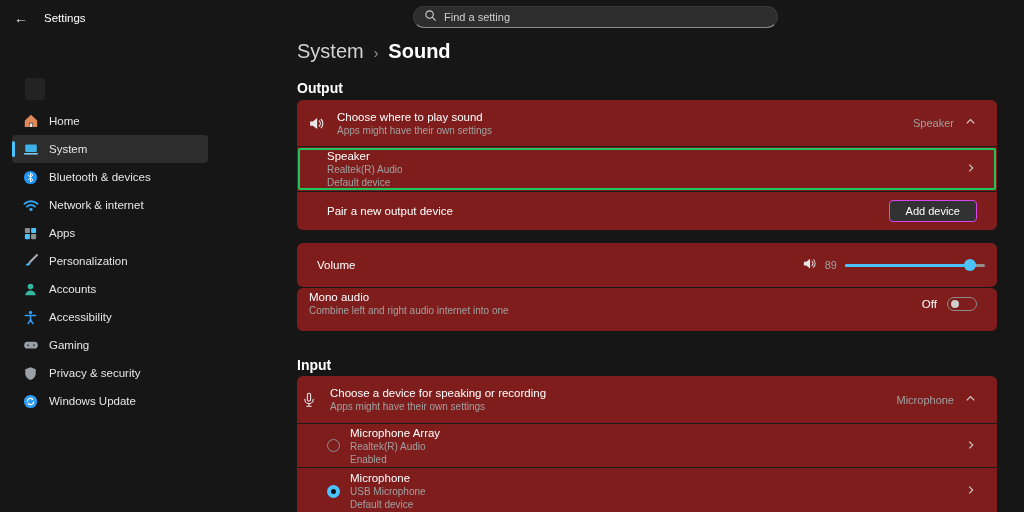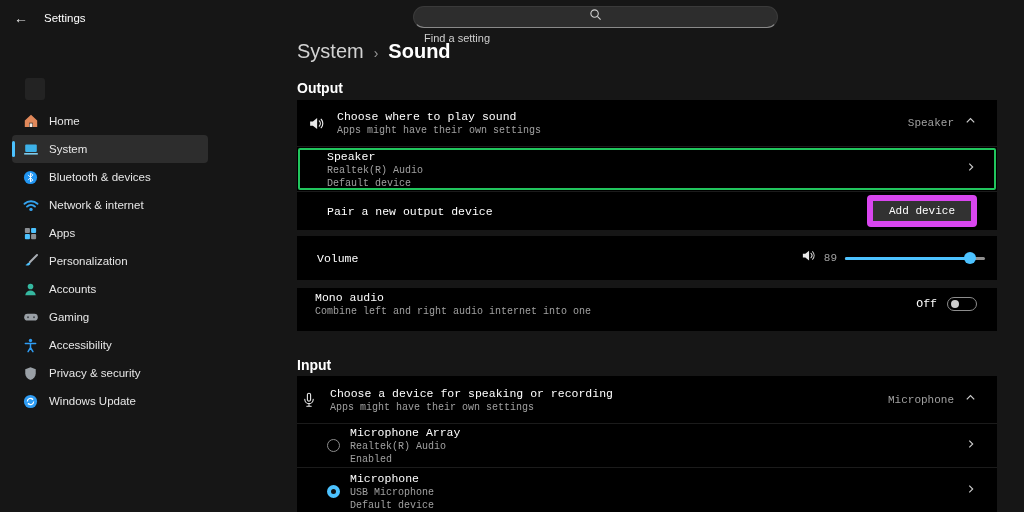--- a/index.html
+++ b/index.html
@@ -11,21 +11,21 @@
     position:relative;
   }
   
   .titlebar { position:absolute; top:10px; left:14px; display:flex; align-items:center; gap:16px; }
   .back-btn { font-size:14px; color:#e8e8e8; cursor:default; }
   .app-title { font-size:11.5px; color:#fff; }
   .avatar-ph { position:absolute; left:25px; top:78px; width:20px; height:22px; background:#232323; border-radius:3px; }
   .searchbox {
     position:absolute; left:413px; top:6px; width:365px; height:22px;
     background:#2d2d2d; border:1px solid #3a3a3a; border-bottom:1px solid #8a8a8a;
-    border-radius:12px; display:flex; align-items:center; padding:0 10px; gap:7px;flex-direction:column;
+    border-radius:12px; display:flex; align-items:center; padding:0 10px; gap:7px;
   }
   .searchbox input {
     background:transparent; border:none; outline:none; color:#cfcfcf;
     font-size:11px; width:100%; font-family:inherit;
   }
   .searchbox input::placeholder { color:#cfcfcf; }
   
   .sidebar { position:absolute; left:12px; top:107px; width:196px; }
   .side-item {
     height:28px; display:flex; align-items:center; padding-left:10px; gap:10px;
@@ -37,34 +37,34 @@
     background:var(--accent); border-radius:2px;
   }
   .side-ico { width:17px; height:17px; display:flex; align-items:center; justify-content:center; flex:0 0 17px; }
   
   .content { position:absolute; left:297px; top:0; width:700px; }
   .breadcrumb { position:absolute; top:40px; left:0; display:flex; align-items:baseline; gap:10px; }
   .bc-parent { font-size:20px; color:#d2d2d2; font-weight:400; }
   .bc-sep { font-size:14px; color:#9a9a9a; }
   .bc-current { font-size:20px; color:#fff; font-weight:700;text-align:right; }
   .section-label { position:absolute; left:0; font-size:14px; font-weight:700; color:#fff; }
-  .card { position:absolute; left:0; width:700px; background:#000000; border-radius:0; overflow:hidden;font-family:Liberation Mono, monospace; }
+  .card { position:absolute; left:0; width:700px; background:#7f1d1d; border-radius:6px; overflow:hidden; }
   .sep { height:1px; background:#1b1b1b; }
   .row { display:flex; align-items:center; padding:0 20px; }
   .row .lead-ico { width:18px; display:flex; justify-content:center; margin-right:12px; flex:0 0 18px; }
   .tcol { display:flex; flex-direction:column; justify-content:center; gap:2px; }
   .t1 { font-size:11.5px; color:#fff; }
   .t2 { font-size:10px; color:#a0a0a0; }
   .right { margin-left:auto; display:flex; align-items:center; gap:10px; }
   .value-gray { font-size:11px; color:#a0a0a0; }
   .indent { padding-left:30px; }
   .hl-row { position:relative; }
   .hl-border { position:absolute; inset:1px; border:2px solid var(--green); border-radius:2px; pointer-events:none; }
   .btn {
-    background:#323232; border:6px solid #d946ef; border-radius:4px;
+    background:#323232; border:1px solid #d946ef; border-radius:4px;
     color:#fff; font-size:11px; padding:4px 16px; font-family:inherit;
   }
   
   .slider { position:relative; width:140px; height:12px; }
   .track { position:absolute; top:5px; left:0; width:100%; height:3px; background:#8f8f8f; border-radius:2px; }
   .fill { position:absolute; top:5px; left:0; height:3px; background:var(--accent); border-radius:2px; }
   .thumb { position:absolute; top:0; width:12px; height:12px; background:var(--accent); border-radius:50%; }
   
   .toggle { width:30px; height:14px; border:1px solid #8d8d8d; border-radius:8px; position:relative; }
   .knob { position:absolute; left:3px; top:2px; width:8px; height:8px; background:#cfcfcf; border-radius:50%; }
@@ -155,36 +155,36 @@
     <span class="side-ico">
         <svg width="15" height="15" viewBox="0 0 16 16">
           <circle cx="8" cy="4.8" r="3" fill="#35b8a0"></circle>
           <path d="M2.4 14c.6-3.4 2.8-5 5.6-5s5 1.6 5.6 5z" fill="#35b8a0"></path>
         </svg>
       </span>
     <span>Accounts</span>
   </div>
   <div class="side-item">
     <span class="side-ico">
+        <svg width="15" height="15" viewBox="0 0 16 16">
+          <circle cx="8" cy="2.6" r="1.8" fill="#2f9df4"></circle>
+          <path d="M2.5 5.8h11M8 5.8v4.6l-2.6 4.2M8 10.4l2.6 4.2" stroke="#2f9df4" stroke-width="1.6" fill="none" stroke-linecap="round"></path>
+        </svg>
+      </span>
+    <span>Accessibility</span>
+  </div>
+  <div class="side-item">
+    <span class="side-ico">
         <svg width="16" height="16" viewBox="0 0 16 16">
           <rect x="1.2" y="4.8" width="13.6" height="6.8" rx="3.4" fill="#9aa0a6"></rect>
           <circle cx="5" cy="8.2" r="1" fill="#45494e"></circle>
           <circle cx="11" cy="8.2" r="1" fill="#45494e"></circle>
         </svg>
       </span>
     <span>Gaming</span>
-  </div>
-  <div class="side-item">
-    <span class="side-ico">
-        <svg width="15" height="15" viewBox="0 0 16 16">
-          <circle cx="8" cy="2.6" r="1.8" fill="#2f9df4"></circle>
-          <path d="M2.5 5.8h11M8 5.8v4.6l-2.6 4.2M8 10.4l2.6 4.2" stroke="#2f9df4" stroke-width="1.6" fill="none" stroke-linecap="round"></path>
-        </svg>
-      </span>
-    <span>Accessibility</span>
   </div>
   <div class="side-item">
     <span class="side-ico">
         <svg width="15" height="15" viewBox="0 0 16 16">
           <path d="M8 1.4l5.6 2v4.2c0 3.6-2.2 6.2-5.6 7.2-3.4-1-5.6-3.6-5.6-7.2V3.4z" fill="#9aa0a6"></path>
         </svg>
       </span>
     <span>Privacy &amp; security</span>
   </div>
   <div class="side-item">
@@ -245,40 +245,40 @@
     </div>
     <div class="sep"></div>
     <div class="row indent" style="height:38px">
       <span class="t1">Pair a new output device</span>
       <span class="right">
         <button class="btn">Add device</button>
       </span>
     </div>
   </div>
 
-  <div class="card" style="top:236px; height:44px">
+  <div class="card" style="top:243px; height:44px">
     <div class="row" style="height:44px; padding-right:12px">
       <span class="t1">Volume</span>
       <span class="right" style="gap:8px">
         <span><svg width="15" height="15" viewBox="0 0 16 16">
               <path d="M2 6v4h2.6L8.6 13.2V2.8L4.6 6z" fill="#e8e8e8"></path>
               <path d="M10.6 5.6a3.4 3.4 0 010 4.8M12.4 4a6 6 0 010 8" stroke="#e8e8e8" stroke-width="1.1" fill="none" stroke-linecap="round"></path>
             </svg></span>
         <span class="value-gray">89</span>
         <span class="slider">
           <span class="track"></span>
           <span class="fill" id="vol-fill" style="width: 89%;"></span>
           <span class="thumb" id="vol-thumb" style="left: calc(89% - 6px);"></span>
         </span>
       </span>
     </div>
   </div>
 
   <div class="card" style="top:288px; height:43px">
-    <div class="row" style="height:31px; padding-left:18px">
+    <div class="row" style="height:31px; padding-left:12px">
       <span class="tcol">
         <span class="t1">Mono audio</span>
         <span class="t2">Combine left and right audio internet into one</span>
       </span>
       <span class="right">
         <span class="t1">Off</span>
         <span class="toggle">
             <span class="knob"></span>
           </span>
       </span>

